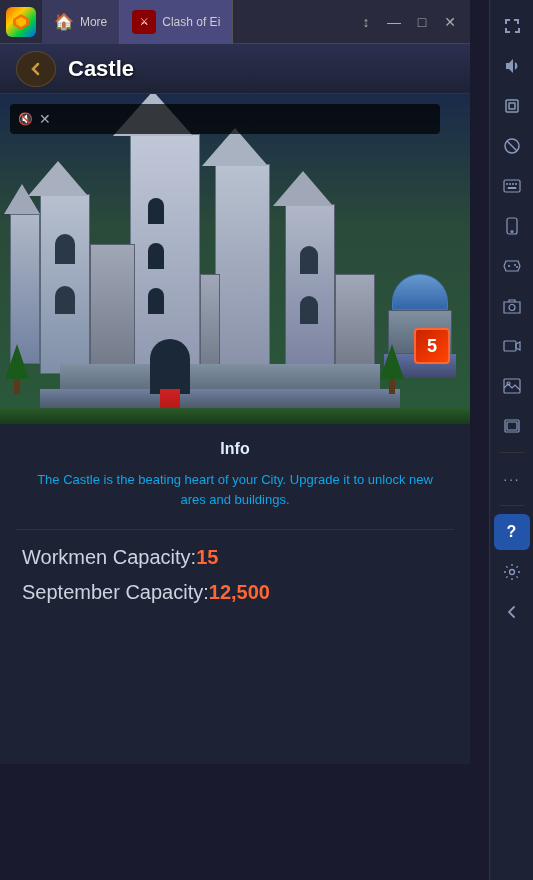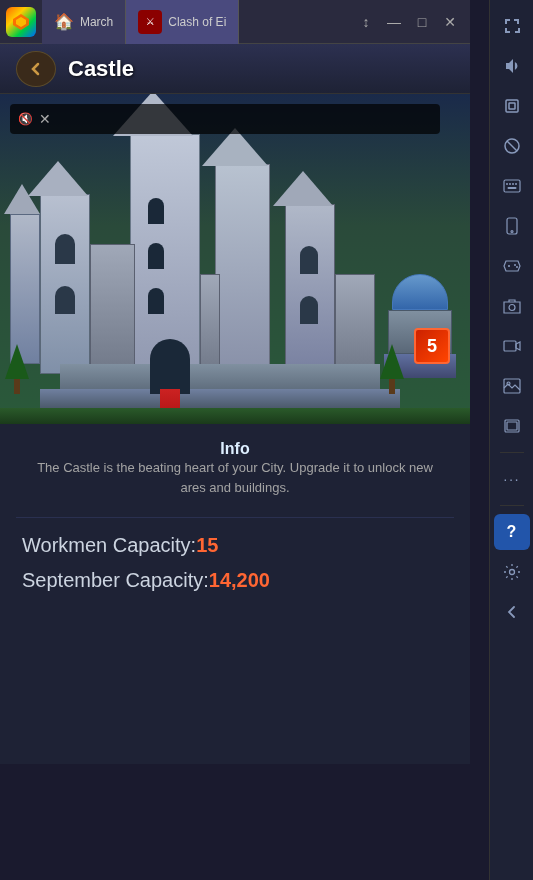--- a/index.html
+++ b/index.html
@@ -243,24 +243,25 @@
     .info-panel {
       background: #1e2235;
       padding: 16px;
       min-height: 340px;
     }
     .info-title {
       text-align: center;
       color: #ddeeff;
       font-size: 16px;
       font-weight: bold;
+      margin-bottom: 12px;
     }
     .info-description {
       text-align: center;
-      color: #a3a3a3;
+      color: #0ea5e9;
       font-size: 13px;
       line-height: 1.5;
       margin-bottom: 20px;
       padding: 0 10px;
     }
     .stats-section {
       padding: 10px 6px;
       border-top: 1px solid #2a3050;
     }
     .stat-row {
@@ -329,21 +330,21 @@
 
   <div class="taskbar">
     <div class="taskbar-icon-bluestacks">
       <svg width="20" height="20" viewBox="0 0 20 20">
         <polygon points="10,2 18,7 18,13 10,18 2,13 2,7" fill="#ff6600" opacity="0.9"></polygon>
         <polygon points="10,5 15,8 15,12 10,15 5,12 5,8" fill="#ffcc00" opacity="0.8"></polygon>
       </svg>
     </div>
     <div class="tab tab-home">
       <span style="font-size:16px;">🏠</span>
-      <span class="tab-label">March</span>
+      <span class="tab-label">More</span>
     </div>
     <div class="tab active">
       <div class="tab-game-icon">⚔</div>
       <span class="tab-label">Clash of Ei</span>
     </div>
     <div class="taskbar-controls">
       <span class="taskbar-btn">↕</span>
       <span class="taskbar-btn">—</span>
       <span class="taskbar-btn">□</span>
       <span class="taskbar-btn">✕</span>
@@ -427,21 +428,21 @@
 
   <div class="info-panel">
     <div class="info-title">Info</div>
     <div class="info-description">The Castle is the beating heart of your City. Upgrade it to unlock new ares and buildings.</div>
 
     <div class="stats-section">
       <div class="stat-row">
         <span class="stat-label">Workmen Capacity:</span><span class="stat-value">15</span>
       </div>
       <div class="stat-row">
-        <span class="stat-label">September Capacity:</span><span class="stat-value">14,200</span>
+        <span class="stat-label">September Capacity:</span><span class="stat-value">12,500</span>
       </div>
     </div>
   </div>
 
 
 </div>
 
 <div class="right-sidebar">
   <div class="sidebar-btn">
     <svg width="18" height="18" viewBox="0 0 18 18" fill="#8899bb">

